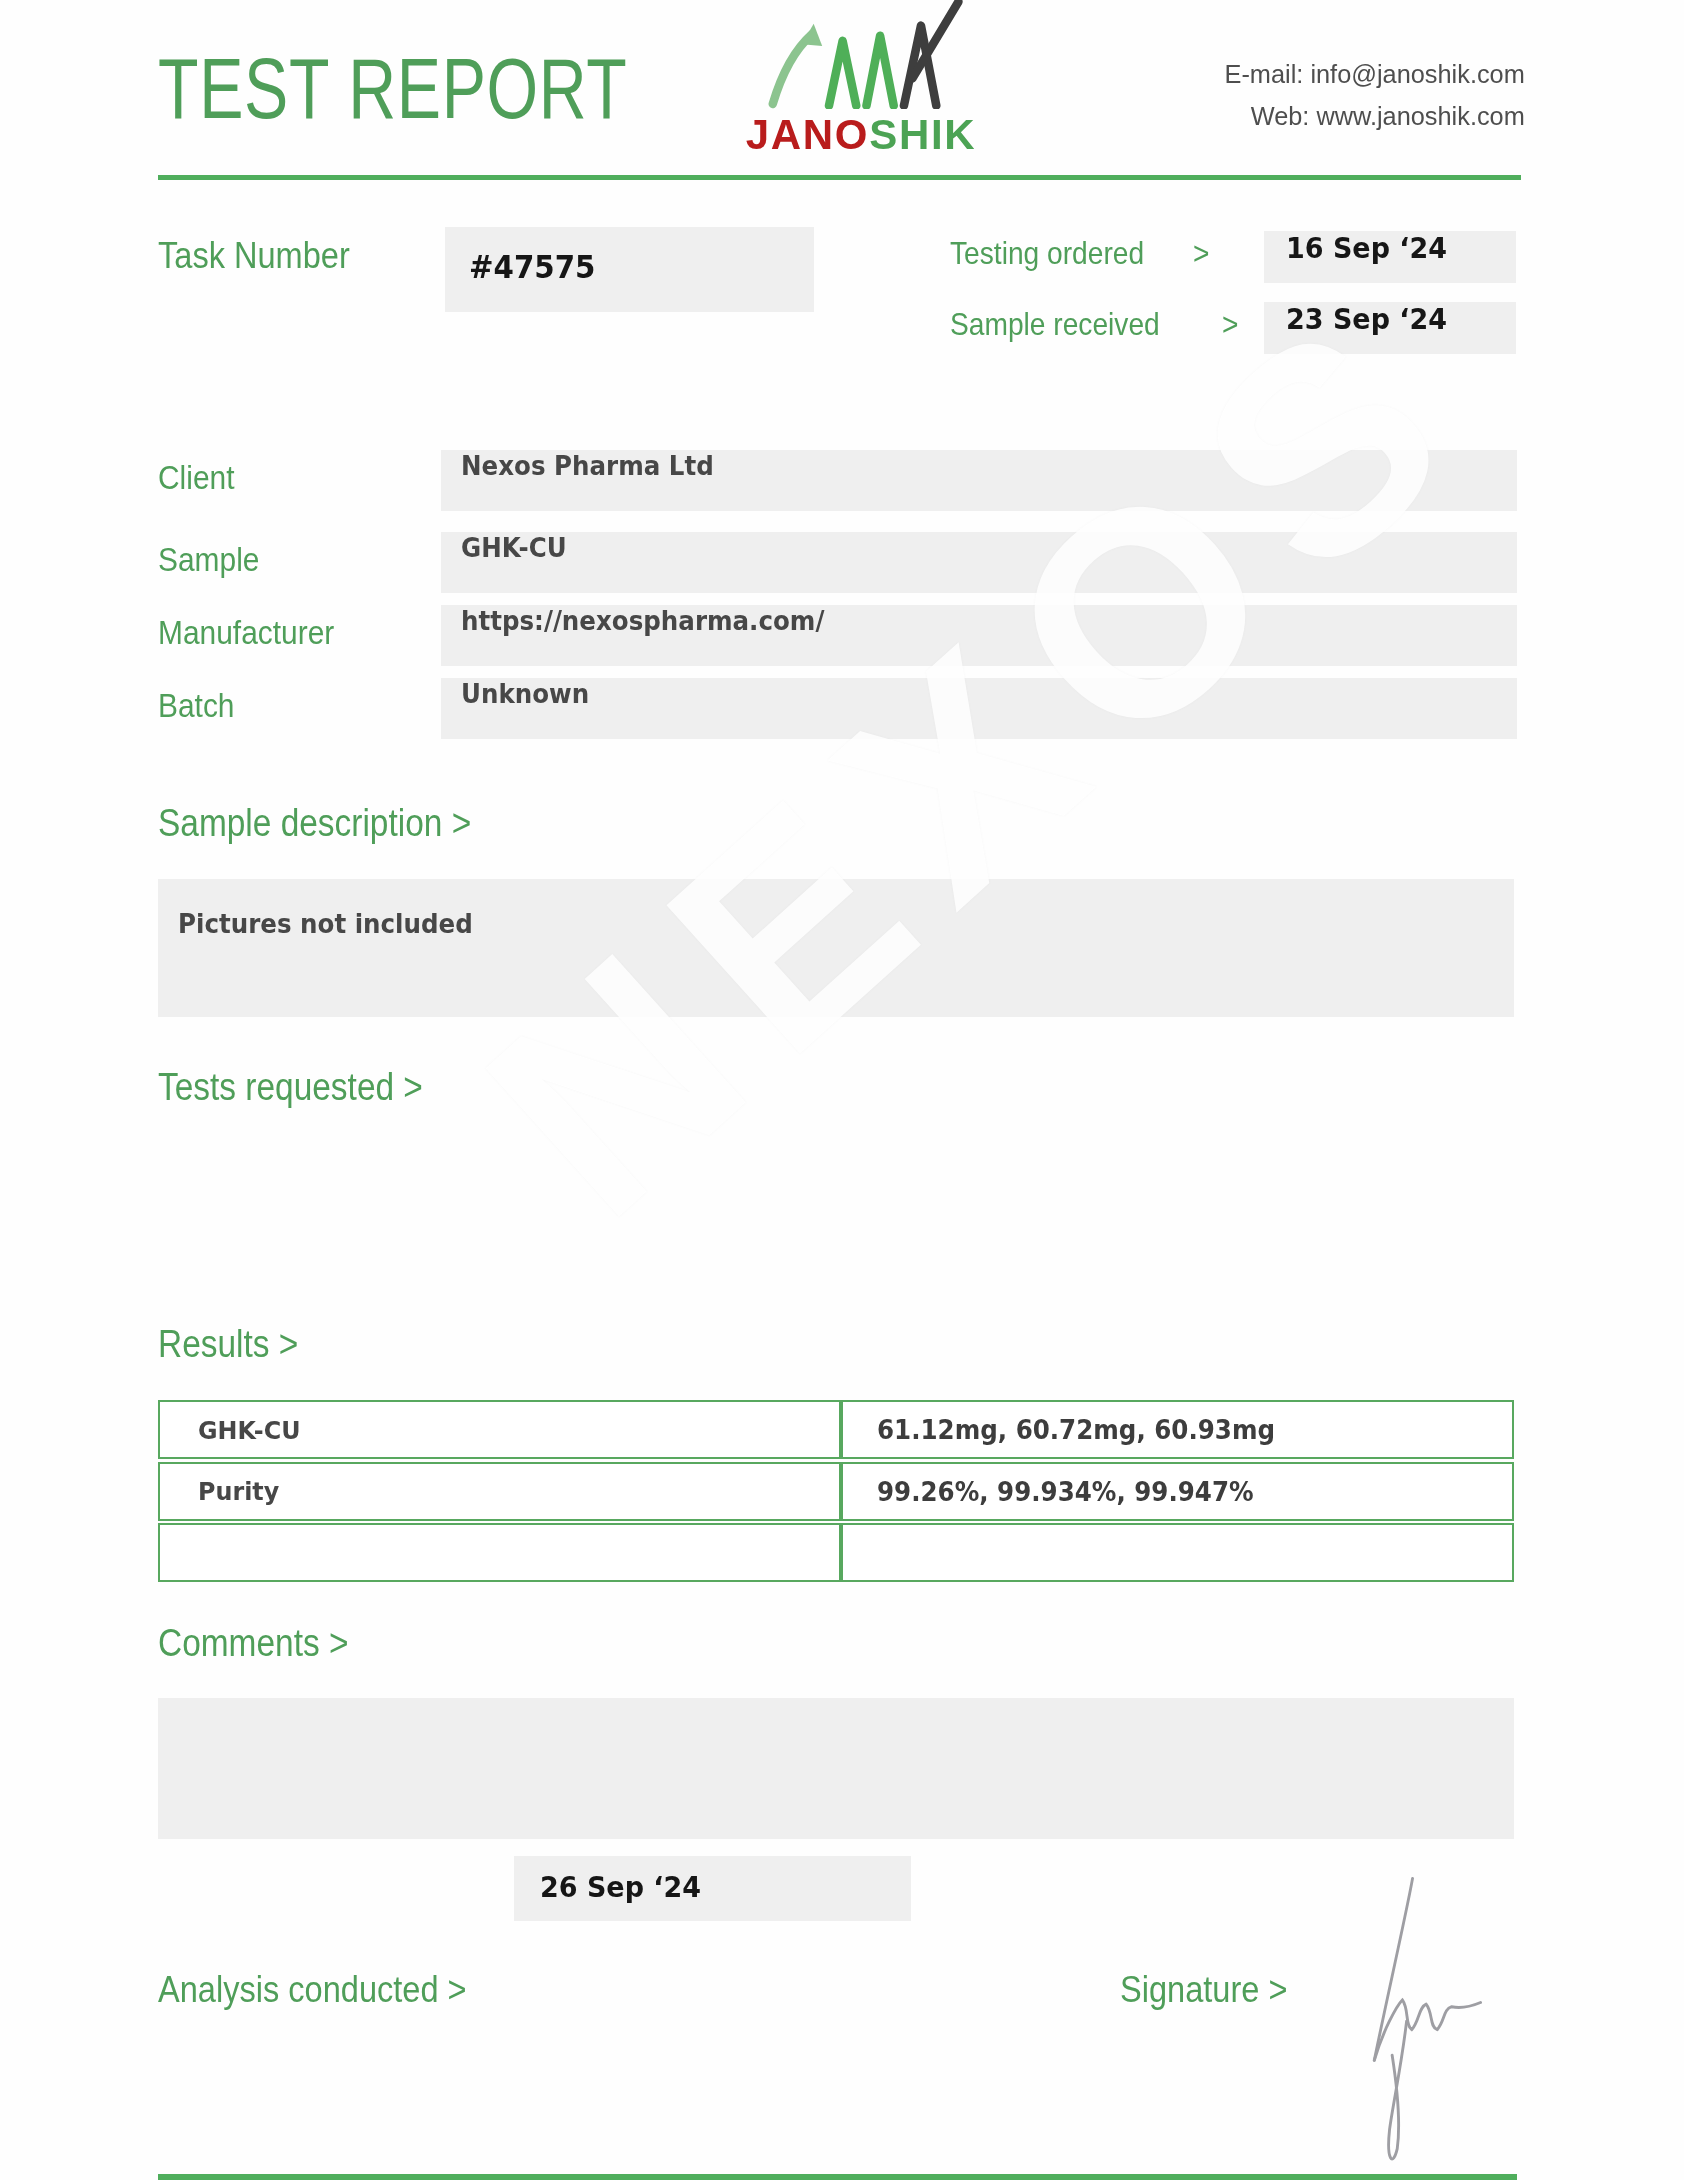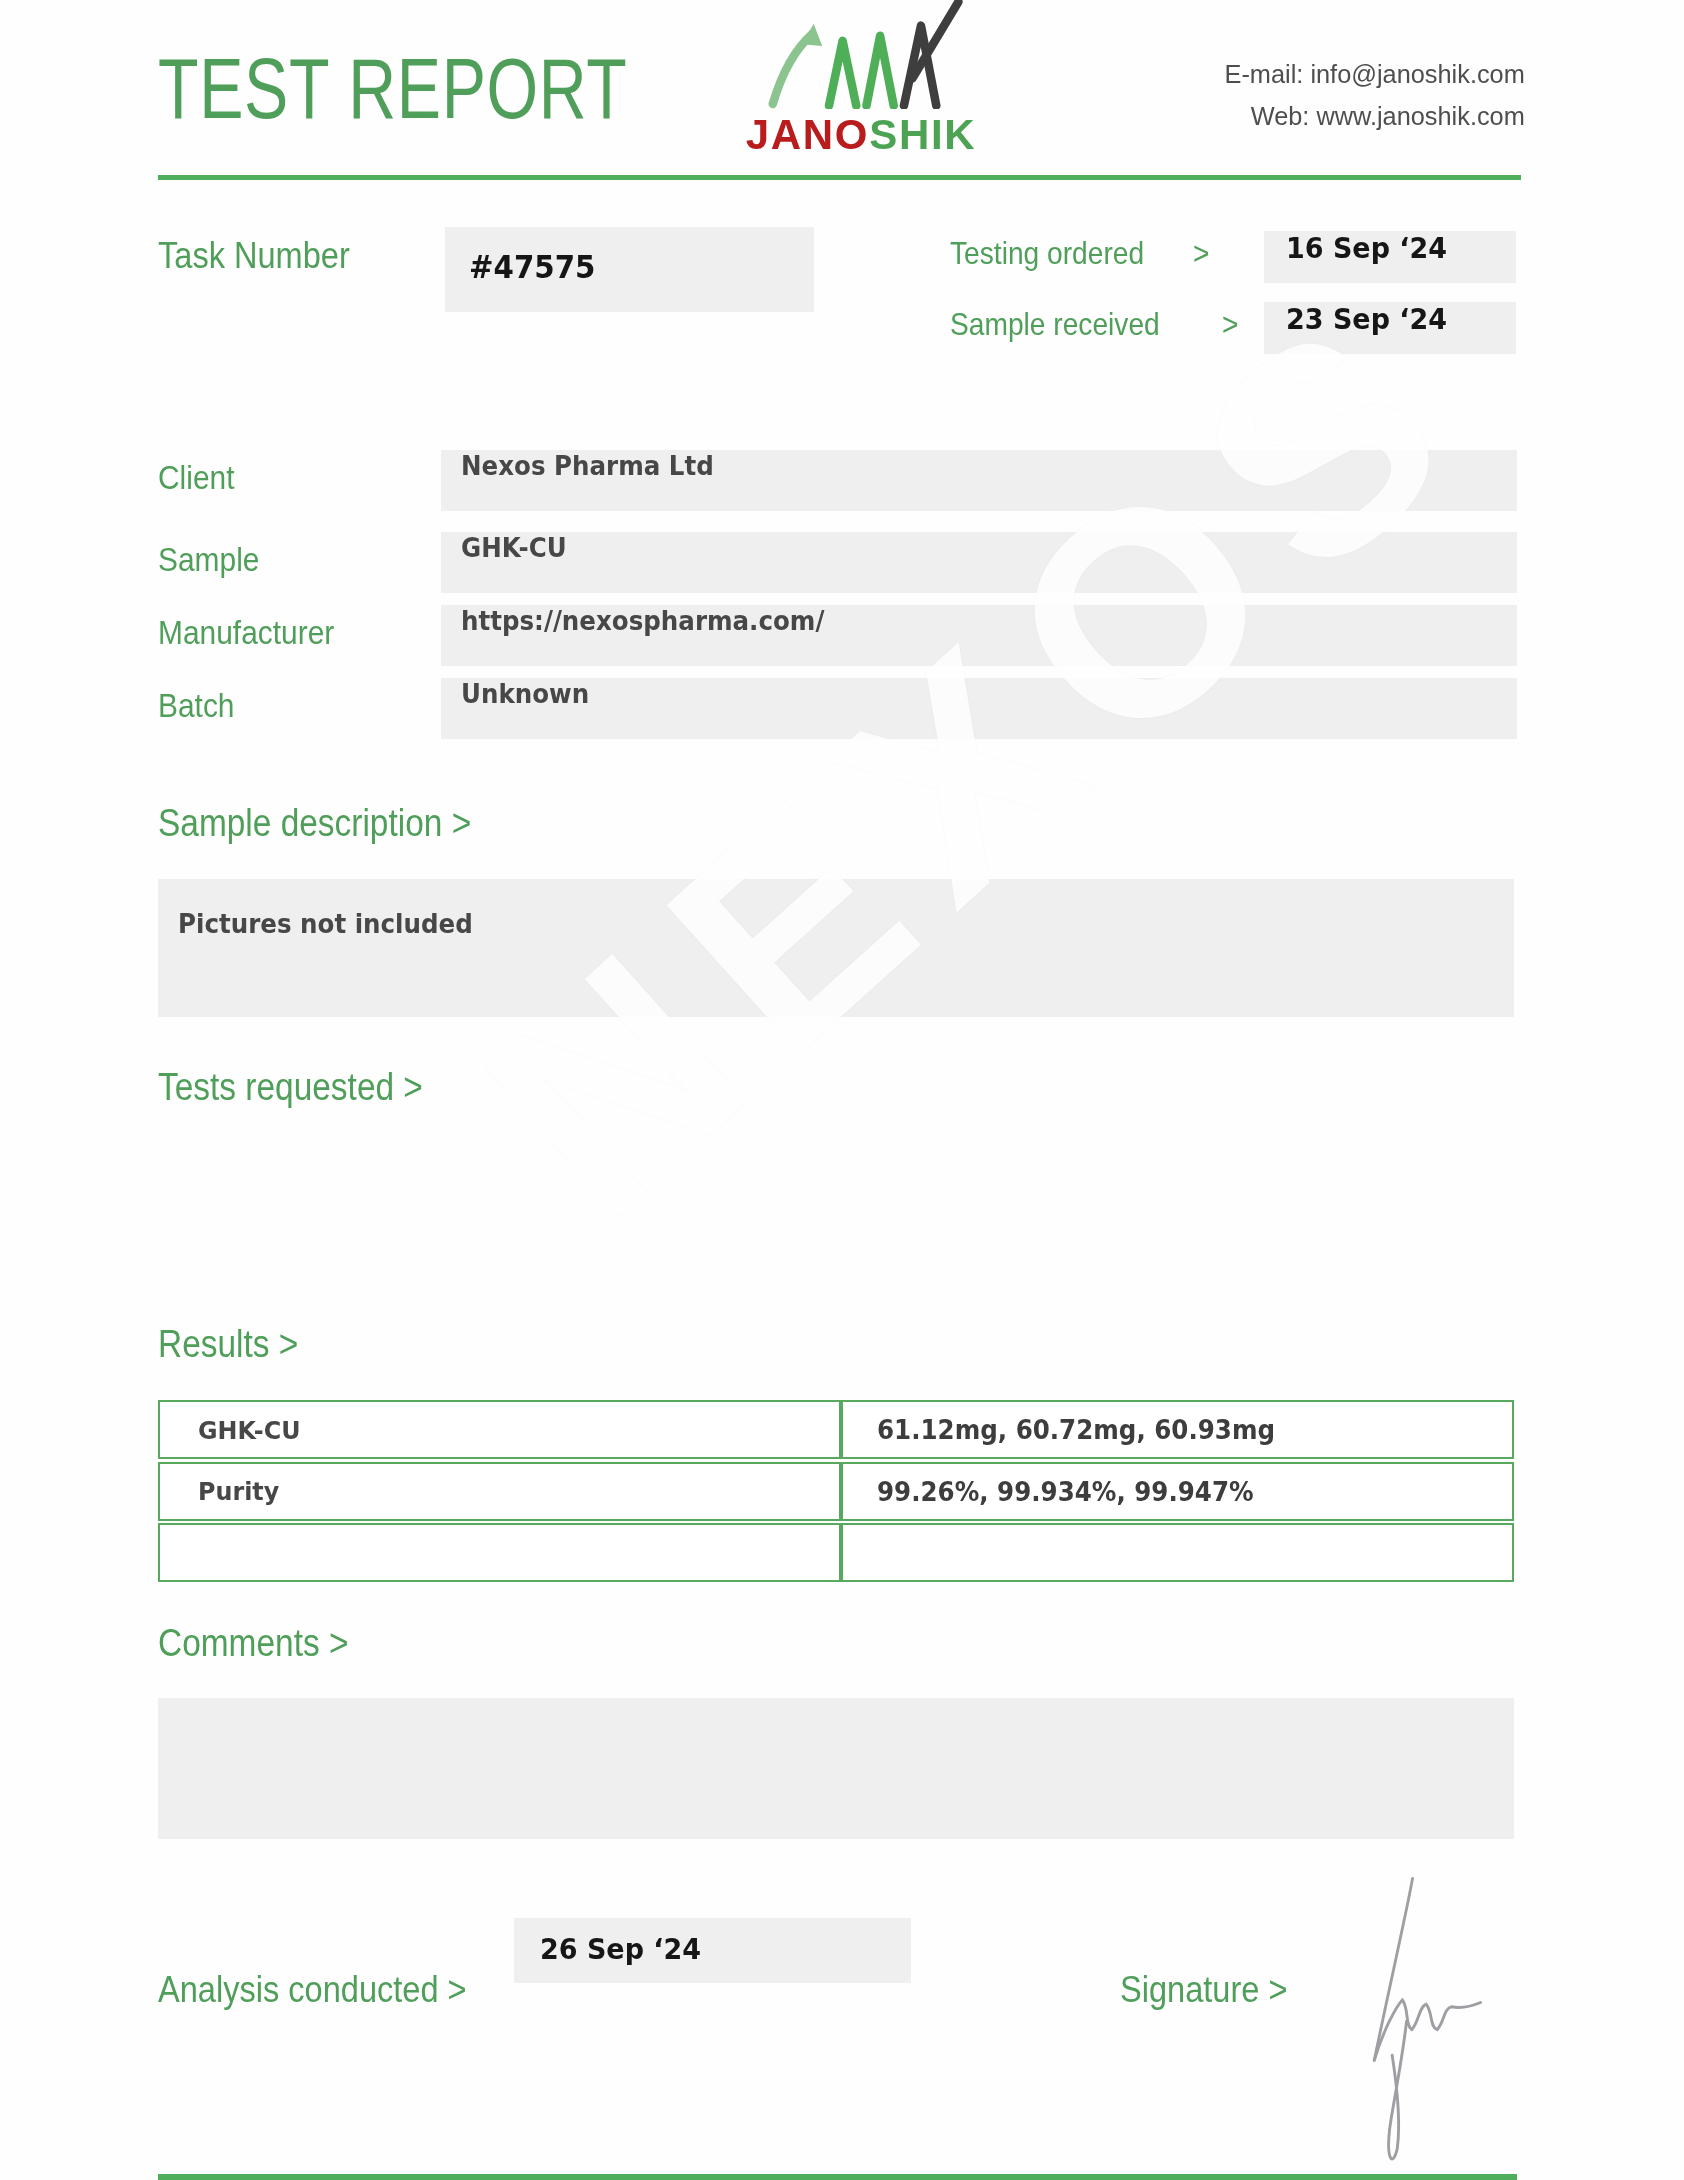--- a/index.html
+++ b/index.html
@@ -195,21 +195,21 @@
       <div class="rcell-r">
         <span class="val cellv dark" style="font-size:26.4px;"></span>
       </div>
     </div>
   </div>
 
   <div class="abs glabel" style="left:158px;top:1624px;font-size:38px;">Comments &gt;</div>
   <div class="gbox" style="left:158px;top:1698px;width:1356px;height:141px;"></div>
 
   <div class="abs glabel" style="left:158px;top:1971px;font-size:37px;">Analysis conducted &gt;</div>
-  <div class="gbox" style="left:514px;top:1918px;width:397px;height:65px;">
+  <div class="gbox" style="left:514px;top:1856px;width:397px;height:65px;">
     <span class="val dark" style="margin:13.6px 0 0 25.6px;font-size:29px;">26 Sep ‘24</span>
   </div>
 
   <div class="abs glabel" style="left:1120px;top:1971px;font-size:37px;">Signature &gt;</div>
 
   <svg class="abs" style="left:1325px;top:1827px;" width="221" height="345" viewBox="0 0 260 405">
     <g stroke="#94949a" stroke-width="3.4" fill="none" stroke-linecap="round" opacity="0.9">
       <path d="M103,60 C97,95 72,205 58,274"></path>
       <path d="M58,274 C68,240 84,210 91,203 C99,214 94,232 102,238 C111,228 110,212 119,208 C127,218 123,235 132,238 C141,228 139,214 149,211 C158,213 171,211 183,206"></path>
       <path d="M96,228 C90,280 80,325 76,355 C72,392 80,400 85,378 C89,348 84,300 79,268"></path>

